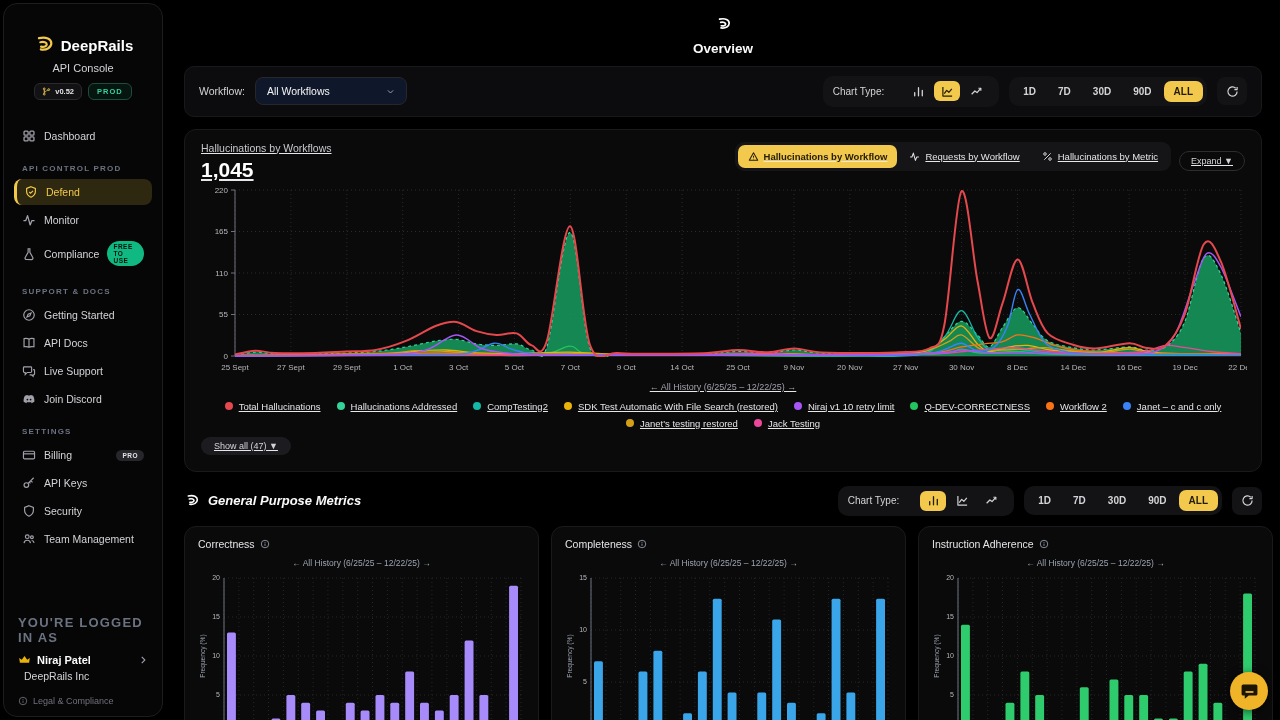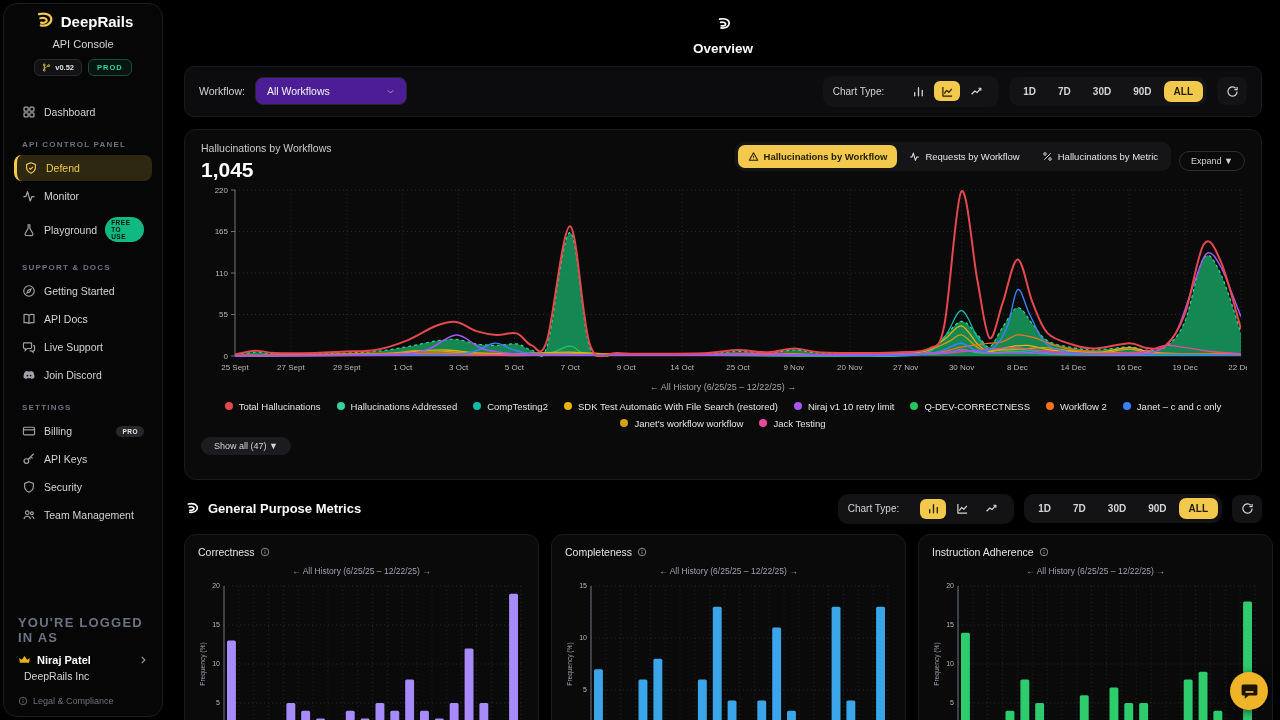--- a/index.html
+++ b/index.html
@@ -3,21 +3,21 @@
 <meta charset="utf-8">
 <style>
   * { box-sizing: border-box; margin: 0; padding: 0; }
   html,body { width:1280px; height:720px; overflow:hidden; background:#000; color:#e5e7eb;
     font-family:"Liberation Sans","DejaVu Sans",sans-serif; }
   .app { display:flex; width:1280px; height:720px; background:#000; }
 
   
   .sidebar { width:160px; min-width:160px; margin:3px; height:714px; background:#060607;
     border:1px solid #1d1d21; border-radius:14px; display:flex; flex-direction:column;
-    padding:6px 10px 10px; }
+    padding:30px 10px 10px; }
   .brand-row { display:flex; align-items:center; justify-content:center; gap:6px; }
   .brand-name { font-size:15px; font-weight:bold; color:#fff; }
   .brand-sub { text-align:center; font-size:11px; color:#d4d4d8; margin-top:6px; }
   .badge-row { display:flex; justify-content:center; gap:6px; margin-top:9px; }
   .pill { display:inline-flex; align-items:center; gap:4px; border-radius:6px; font-size:7.5px; }
   .ver-pill { background:#121214; border:1px solid #2a2a2e; color:#e4e4e7; padding:3px 7px; font-weight:bold; }
   .prod-pill { background:#071510; border:1px solid #1e4d3a; color:#34d399; padding:3px 8px;
     font-weight:bold; letter-spacing:1px; }
   .nav { display:flex; flex-direction:column; margin-top:22px; }
   .nav-section-title { font-size:8px; font-weight:bold; letter-spacing:1.2px; color:#6b7280;
@@ -44,55 +44,55 @@
 
   
   .main { flex:1; padding:10px 18px 0; position:relative; overflow:hidden; }
   .main-header { display:flex; align-items:center; gap:8px; padding:6px 2px 10px;flex-direction:column; }
   .main-title { font-size:13.5px; font-weight:bold; color:#fafafa; }
   .filter-bar { background:#0c0c0e; border:1px solid #19191c; border-radius:10px; padding:9px 14px;
     display:flex; align-items:center; justify-content:space-between; }
   .fl-left { display:flex; align-items:center; gap:10px; }
   .fl-label { font-size:10.5px; color:#d4d4d8; }
   .wf-select { display:flex; align-items:center; justify-content:space-between; gap:16px; width:152px;
-    background:#4c1d95; border:1px solid #26262b; border-radius:8px; padding:7px 11px;
+    background:#0f172a; border:1px solid #26262b; border-radius:8px; padding:7px 11px;
     font-size:10.5px; color:#f4f4f5; cursor:pointer; }
   .fl-right { display:flex; align-items:center; gap:10px; }
   .ct-group { display:flex; align-items:center; gap:21px; background:#131316; border-radius:10px; padding:5px 10px; }
   .ct-btn { width:26px; height:20px; display:inline-flex; align-items:center; justify-content:center;
     border-radius:6px; color:#d4d4d8; cursor:pointer; }
   .ct-btn.active { background:#f2c94c; color:#231c06; }
   .seg { display:flex; align-items:center; gap:2px; background:#131316; border-radius:10px; padding:4px; }
   .seg-btn { font-size:10px; font-weight:bold; color:#d4d4d8; padding:5px 10px; border-radius:7px; cursor:pointer; }
   .seg-btn.active { background:#f2c94c; color:#231c06; }
   .icon-btn { width:30px; height:28px; background:#131316; border-radius:8px; display:inline-flex;
     align-items:center; justify-content:center; color:#d4d4d8; cursor:pointer; }
 
   .panel { background:#0a0a0b; border:1px solid #1a1a1d; border-radius:12px; margin-top:12px;
-    padding:12px 16px 24px; position:relative; }
+    padding:12px 16px 16px; position:relative;text-decoration:underline; }
   .panel-top { display:flex; justify-content:space-between; align-items:flex-start; }
   .panel-title { font-size:10.5px; color:#c9c9cf; }
   .panel-total { font-size:21px; font-weight:800; color:#fff; margin-top:4px; }
   .tabs-wrap { display:flex; flex-direction:row; align-items:flex-end; gap:8px; }
   .tabs { display:flex; gap:2px; background:#151518; border-radius:9px; padding:3px; }
   .tab { display:inline-flex; align-items:center; gap:5px; font-size:9.5px; color:#e4e4e7;
     padding:6px 10px; border-radius:7px; cursor:pointer; white-space:nowrap; }
   .tab.active { background:#f2c94c; color:#231c06; font-weight:bold; }
   .tab .t-ic { width:11px; height:11px; display:inline-flex; }
   .expand-btn { display:inline-flex; align-items:center; gap:5px; border:1px solid #2c2c31;
     border-radius:999px; padding:4px 11px; font-size:9px; color:#d4d4d8; cursor:pointer; }
   .history-label { text-align:center; font-size:9px; color:#a1a1aa; margin-top:2px; }
   .legend { display:flex; flex-wrap:wrap; justify-content:center; gap:6px 16px; margin-top:9px; }
   .legend-item { display:inline-flex; align-items:center; gap:6px; font-size:9.5px; color:#e4e4e7; cursor:pointer; }
   .legend-dot { width:8px; height:8px; border-radius:50%; }
   .showall-row { display:flex; justify-content:flex-start; margin-top:8px; }
   .showall-btn { background:#1c1c20; border-radius:999px; padding:4px 13px; font-size:9px; color:#d4d4d8; cursor:pointer; }
 
   .gpm-header { display:flex; align-items:center; justify-content:space-between; margin-top:14px; }
-  .gpm-left { display:flex; align-items:center; gap:8px; }
+  .gpm-left { display:flex; align-items:center; gap:8px;font-style:italic; }
   .gpm-title { font-size:13px; font-weight:bold; color:#fafafa; }
   .gpm-right { display:flex; align-items:center; gap:10px; }
   .cards-row { display:flex; gap:12px; margin-top:10px; }
   .card { flex:1; background:#0a0a0b; border:1px solid #1a1a1d; border-radius:12px; padding:11px 13px; height:280px; }
   .card-title-row { display:flex; align-items:center; gap:5px; }
   .card-title { font-size:10.5px; color:#e4e4e7; }
   .card-info { width:10px; height:10px; color:#9ca3af; display:inline-flex; cursor:pointer; }
   .card-history { text-align:center; font-size:8.5px; color:#9ca3af; margin-top:8px; }
   .card svg.histo { margin-top:4px; }
 
@@ -137,21 +137,21 @@
           <span class="nav-ic">
             <svg viewBox="0 0 24 24" width="100%" height="100%" fill="none" stroke="currentColor" stroke-width="2.2">
               <rect x="3.5" y="3.5" width="7" height="7" rx="1.5"></rect>
               <rect x="13.5" y="3.5" width="7" height="7" rx="1.5"></rect>
               <rect x="3.5" y="13.5" width="7" height="7" rx="1.5"></rect>
               <rect x="13.5" y="13.5" width="7" height="7" rx="1.5"></rect>
             </svg>
           </span>
           <span class="nav-label">Dashboard</span>
         </div>
-        <div class="nav-section-title">API CONTROL PANEL</div>
+        <div class="nav-section-title">API CONTROL PROD</div>
         <div class="nav-item active">
           <span class="nav-ic">
             <svg viewBox="0 0 24 24" width="100%" height="100%" fill="none" stroke="currentColor" stroke-width="2">
               <path d="M12 3l7.5 3v5.2c0 4.8-3.2 7.8-7.5 9.8-4.3-2-7.5-5-7.5-9.8V6z"></path>
               <path d="M9 12l2.2 2.2L15.5 10"></path>
             </svg>
           </span>
           <span class="nav-label">Defend</span>
         </div>
         <div class="nav-item">
@@ -161,21 +161,21 @@
             </svg>
           </span>
           <span class="nav-label">Monitor</span>
         </div>
         <div class="nav-item">
           <span class="nav-ic">
             <svg viewBox="0 0 24 24" width="100%" height="100%" fill="none" stroke="currentColor" stroke-width="2">
               <path d="M9.5 3h5M10.5 3v6l-5 9a2.4 2.4 0 0 0 2.1 3.5h8.8a2.4 2.4 0 0 0 2.1-3.5l-5-9V3"></path>
             </svg>
           </span>
-          <span class="nav-label">Playground</span>
+          <span class="nav-label">Compliance</span>
           <span class="nav-badge green">FREE TO USE</span>
         </div>
         <div class="nav-section-title">SUPPORT &amp; DOCS</div>
         <div class="nav-item">
           <span class="nav-ic">
             <svg viewBox="0 0 24 24" width="100%" height="100%" fill="none" stroke="currentColor" stroke-width="2">
               <circle cx="12" cy="12" r="9"></circle>
               <path d="M15.5 8.5l-2 5-5 2 2-5z"></path>
             </svg>
           </span>
@@ -484,21 +484,21 @@
           <span class="legend-item">
             <span class="legend-dot" style="background:#f97316"></span>
             <span>Workflow 2</span>
           </span>
           <span class="legend-item">
             <span class="legend-dot" style="background:#3b82f6"></span>
             <span>Janet – c and c only</span>
           </span>
           <span class="legend-item">
             <span class="legend-dot" style="background:#d4a017"></span>
-            <span>Janet's workflow workflow</span>
+            <span>Janet's testing restored</span>
           </span>
           <span class="legend-item">
             <span class="legend-dot" style="background:#ec4899"></span>
             <span>Jack Testing</span>
           </span>
         </div>
       <div class="showall-row">
         <span class="showall-btn">Show all (47) ▼</span>
       </div>
     </section>

